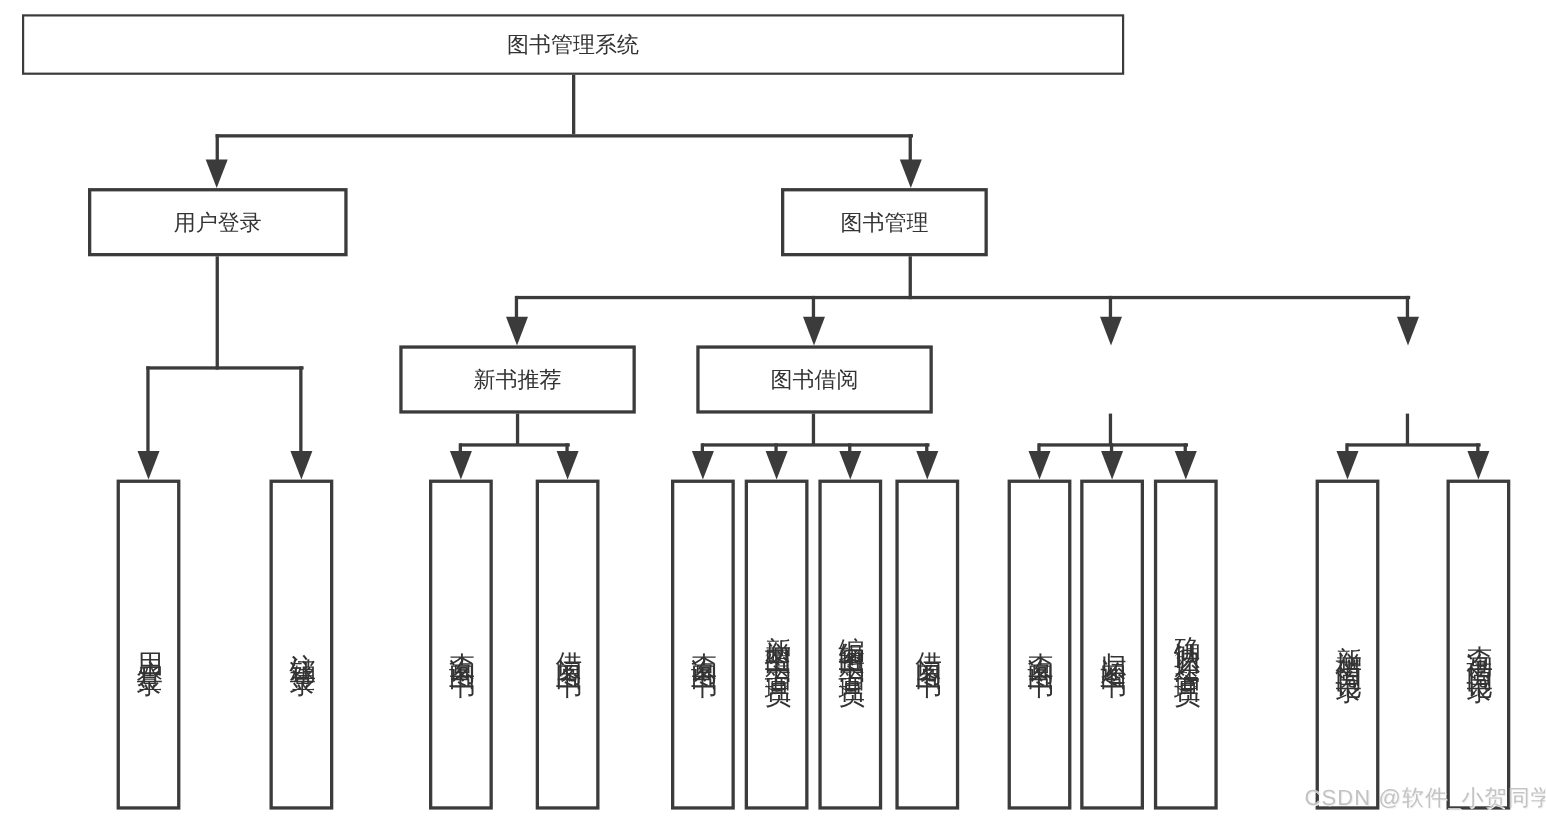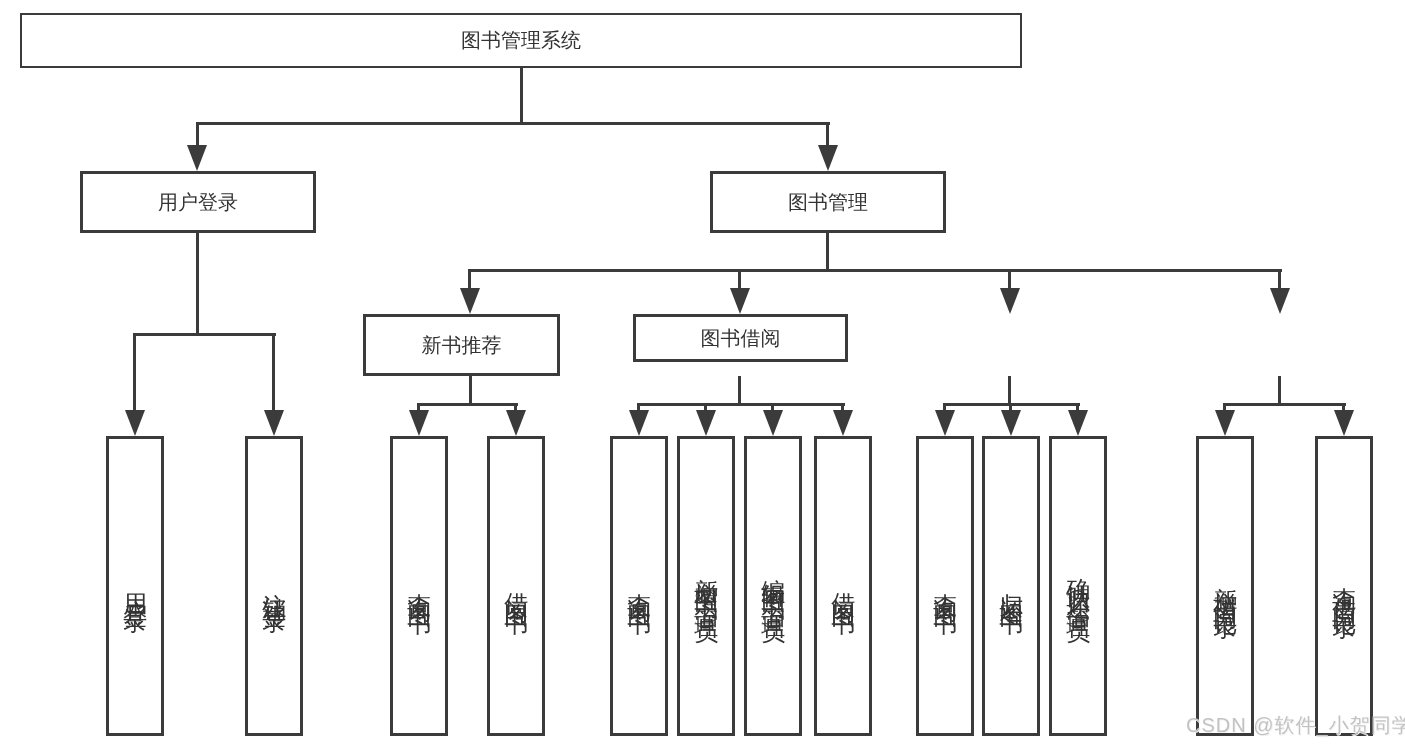--- a/index.html
+++ b/index.html
@@ -53,23 +53,23 @@
     color: var(--wm);
     letter-spacing: 1px;
     z-index: 5;
     white-space: nowrap;
     text-shadow: 1px 1px 0 #f2f2f2;
   }
 
   
   .n-root            { left: 20px;   top: 13px;  width: 1002px; height: 55px; }
   .n-user-login      { left: 80px;   top: 171px; width: 236px;  height: 62px; }
-  .n-book-mgmt       { left: 710px;  top: 171px; width: 236px;  height: 62px; }
-  .n-new-book-rec    { left: 363px;  top: 314px; width: 197px;  height: 62px; }
-  .n-book-borrow     { left: 633px;  top: 314px; width: 215px;  height: 48px; }
+  .n-book-mgmt       { left: 710px;  top: 171px; width: 188px;  height: 62px; }
+  .n-new-book-rec    { left: 363px;  top: 314px; width: 215px;  height: 62px; }
+  .n-book-borrow     { left: 633px;  top: 314px; width: 215px;  height: 62px; }
   .n-current-borrow  { left: 903px;  top: 314px; width: 215px;  height: 62px; }
   .n-borrow-records  { left: 1173px; top: 314px; width: 215px;  height: 62px; }
   .leaf { top: 436px; width: 58px; height: 300px; }
   .n-ul-login    { left: 106px; }
   .n-ul-logout   { left: 245px; }
   .n-nbr-query   { left: 390px; }
   .n-nbr-borrow  { left: 487px; }
   .n-bb-query    { left: 610px; }
   .n-bb-add      { left: 677px; }
   .n-bb-edit     { left: 744px; }

